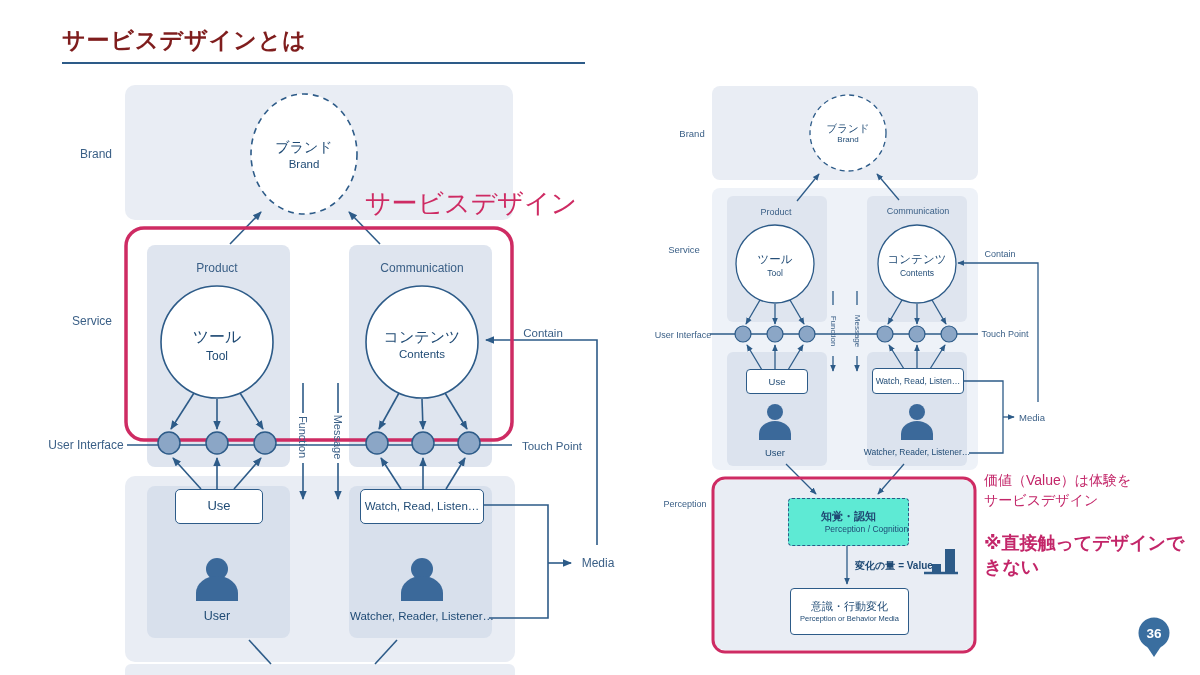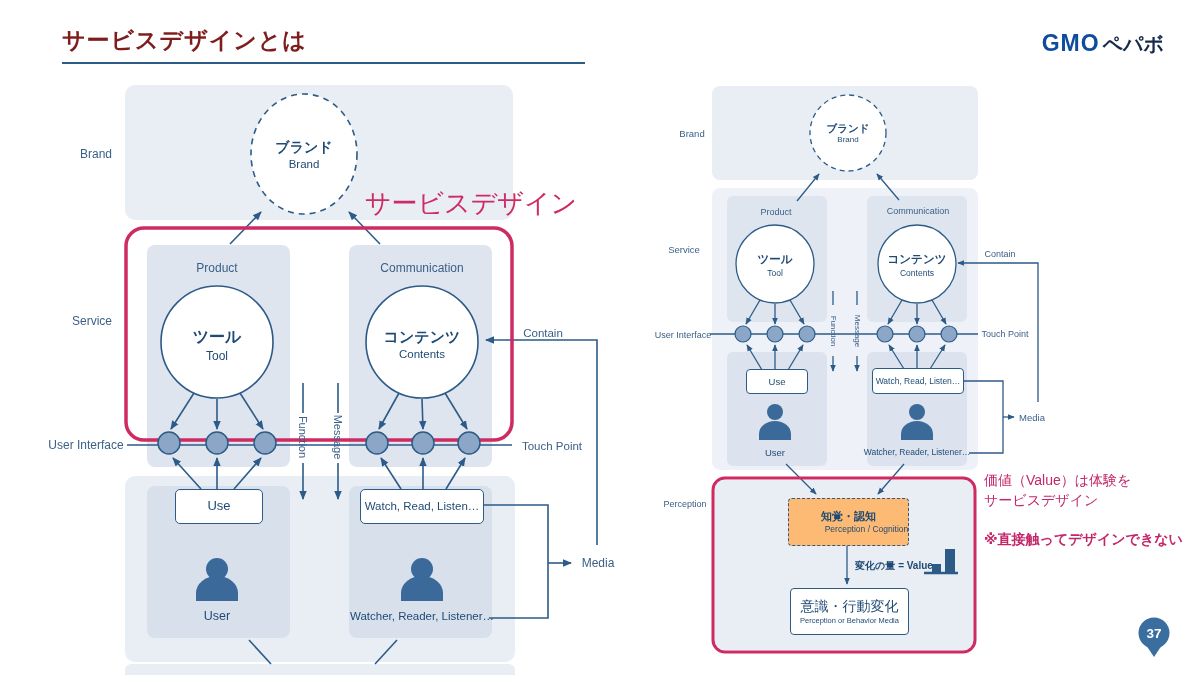--- a/index.html
+++ b/index.html
@@ -2,35 +2,35 @@
 <html><head>
 <meta charset="utf-8">
 <style>
   html,body{margin:0;padding:0;background:#fff;}
   #slide{position:relative;width:1200px;height:675px;background:#ffffff;overflow:hidden;
          font-family:"Liberation Sans","DejaVu Sans",sans-serif;}
   .panel{position:absolute;border-radius:10px;}
   .lbl{position:absolute;transform:translate(-50%,-50%);white-space:nowrap;color:#3a5f86;}
   .vlbl{position:absolute;transform:translate(-50%,-50%) rotate(90deg);white-space:nowrap;color:#3a5f86;}
   .node2{position:absolute;transform:translate(-50%,-50%);text-align:center;color:#1f4a74;white-space:nowrap;line-height:1.35;}
-  .node2 .ja{font-weight:bold;}
+  .node2 .ja{font-weight:normal;}
   .nbox{position:absolute;background:#fff;border:1.6px solid #2d5b88;border-radius:5px;
         display:flex;flex-direction:column;align-items:center;justify-content:center;
         color:#1f4a74;text-align:center;line-height:1.25;white-space:nowrap;}
   svg{position:absolute;left:0;top:0;z-index:2;}
   .txt{z-index:3;}
   .pink{color:#c32669;}
   #title{position:absolute;left:62px;top:25px;font-size:23px;font-weight:bold;color:#7f1d1d;letter-spacing:1px;z-index:3;}
   #title-underline{position:absolute;left:62px;top:62px;width:523px;height:2px;background:#2d5b88;z-index:3;}
   #logo{position:absolute;top:30px;right:36px;display:flex;align-items:baseline;z-index:3;}
   #logo .gmo{font-size:23px;font-weight:bold;color:#0f4c9e;letter-spacing:1px;}
   #logo .ppb{font-size:20px;font-weight:bold;color:#15294b;margin-left:3px;}
   #sd-label{position:absolute;transform:translate(-50%,-50%);left:471px;top:203px;font-size:26px;color:#ce2b63;white-space:nowrap;z-index:3;}
   #annot{position:absolute;left:984px;top:471px;font-size:14px;line-height:1.4;z-index:3;}
-  #annot-note{position:absolute;left:984px;top:531px;font-size:14px;font-weight:bold;z-index:3;}
+  #annot-note{position:absolute;left:984px;top:531px;font-size:18px;font-weight:bold;z-index:3;}
   #page-num{position:absolute;transform:translate(-50%,-50%);left:1154px;top:633px;color:#fff;
             font-size:13.5px;font-weight:bold;z-index:4;}
 </style>
 </head>
 <body>
 
 <div id="slide">
 
   <div class="panel" style="left:125px;top:85px;width:388px;height:135px;background:#e9edf4;"></div>
   <div class="panel" style="left:147px;top:245px;width:143px;height:222px;background:#dfe5ef;border-radius:8px;"></div>
@@ -189,24 +189,20 @@
     </g>
 
     <g fill="#3a6e9f">
       <circle cx="1154" cy="633" r="15.5"></circle>
       <path d="M1146,645 L1162,645 L1154,657 Z"></path>
     </g>
   </svg>
 
   <div id="title">サービスデザインとは</div>
   <div id="title-underline"></div>
-  <div id="logo">
-    <span class="gmo">GMO</span>
-    <span class="ppb">ペパボ</span>
-  </div>
   <div id="sd-label">サービスデザイン</div>
 
   <div class="lbl txt" style="left:96px;top:154px;font-size:12px;">Brand</div>
   <div class="lbl txt" style="left:92px;top:321px;font-size:12px;">Service</div>
   <div class="lbl txt" style="left:86px;top:445px;font-size:12px;">User Interface</div>
   <div class="lbl txt" style="left:217px;top:268px;font-size:12px;">Product</div>
   <div class="lbl txt" style="left:422px;top:268px;font-size:12px;">Communication</div>
   <div class="lbl txt" style="left:543px;top:333px;font-size:11.5px;">Contain</div>
   <div class="lbl txt" style="left:552px;top:446px;font-size:11.5px;">Touch Point</div>
   <div class="lbl txt" style="left:598px;top:563px;font-size:12px;">Media</div>
@@ -262,31 +258,31 @@
 
   <div class="nbox txt" style="left:746px;top:369px;width:60px;height:23px;font-size:9.5px;border-width:1.3px;border-radius:4px;">
     <div>Use</div>
   </div>
   <div class="nbox txt" style="left:872px;top:368px;width:90px;height:24px;font-size:8.5px;border-width:1.3px;border-radius:4px;">
     <div>Watch, Read, Listen…</div>
   </div>
   <div class="lbl txt" style="left:775px;top:452px;font-size:9.5px;color:#1f4a74;">User</div>
   <div class="lbl txt" style="left:917px;top:452px;font-size:8.5px;color:#1f4a74;">Watcher, Reader, Listener…</div>
 
-  <div class="nbox txt" style="left:788px;top:498px;width:119px;height:46px;border:1.5px dashed #2d5b88;background:#fdba74;border-radius:4px;">
+  <div class="nbox txt" style="left:788px;top:498px;width:119px;height:46px;border:1.5px dashed #2d5b88;background:#5eead4;border-radius:4px;">
     <div class="ja" style="font-size:11px;font-weight:bold;">知覚・認知</div>
     <div style="font-size:8.5px;padding-left:36px;">Perception / Cognition</div>
   </div>
   <div class="lbl txt" style="left:894px;top:566px;font-size:10px;font-weight:bold;color:#1f4a74;">変化の量 = Value</div>
   <div class="nbox txt" style="left:790px;top:588px;width:117px;height:45px;border-width:1.5px;border-radius:4px;">
-    <div class="ja" style="font-size:14px;">意識・行動変化</div>
+    <div class="ja" style="font-size:11px;">意識・行動変化</div>
     <div style="font-size:7.5px;">Perception or Behavior Media</div>
   </div>
 
   <div id="annot" class="pink">
     <div>価値（Value）は体験を</div>
     <div>サービスデザイン</div>
   </div>
   <div id="annot-note" class="pink">※直接触ってデザインできない</div>
 
-  <div id="page-num">37</div>
+  <div id="page-num">36</div>
 
 </div>
 
 </body></html>

